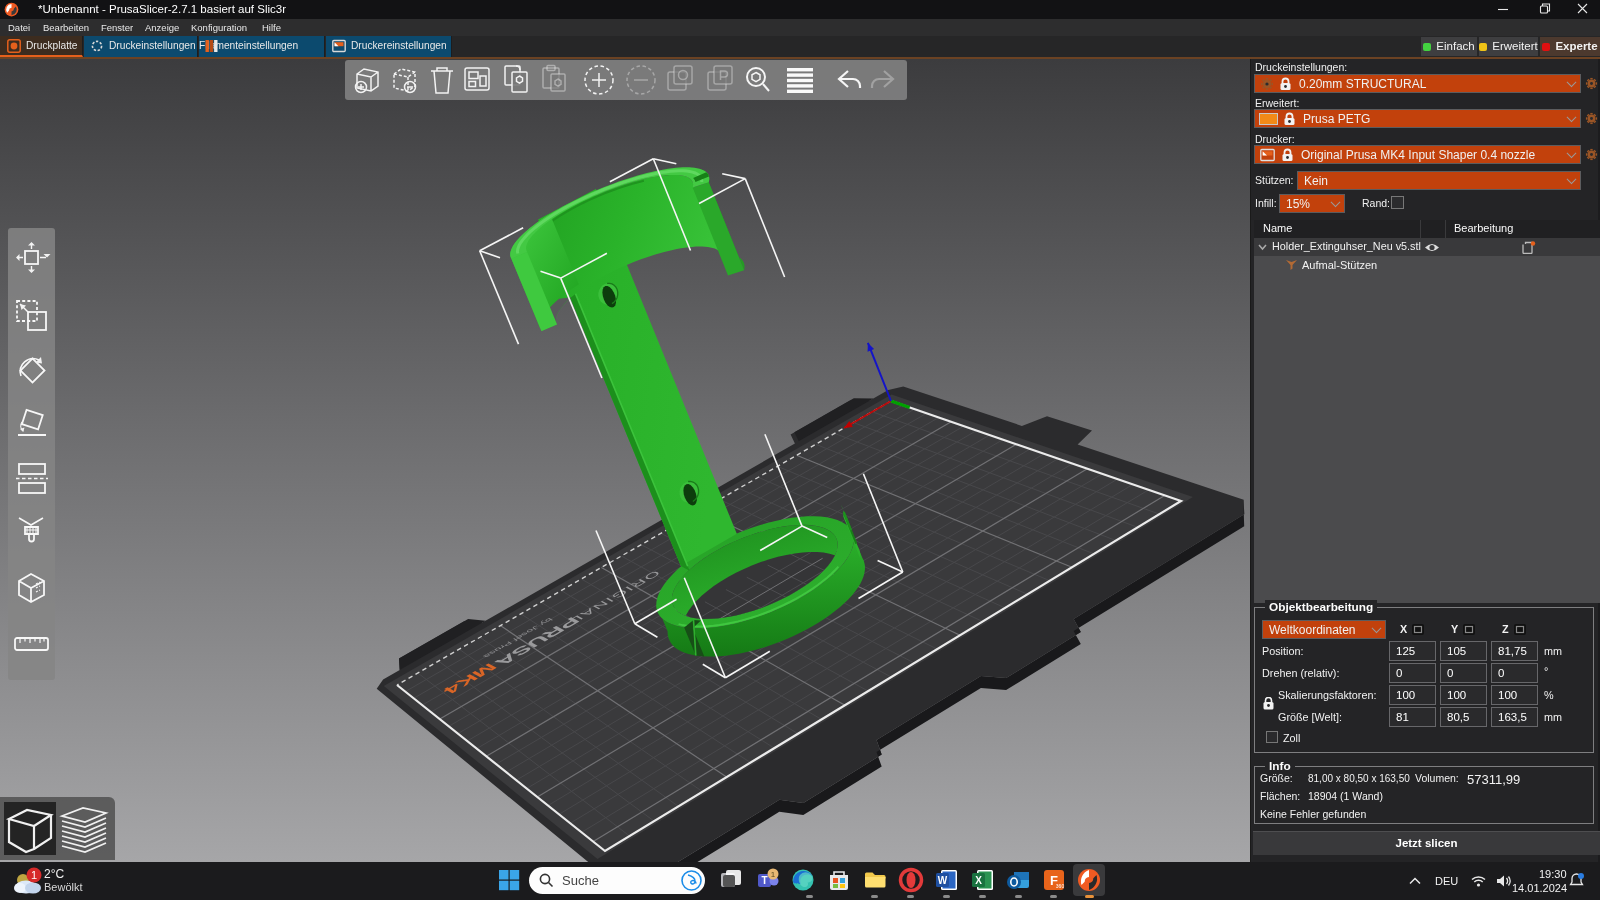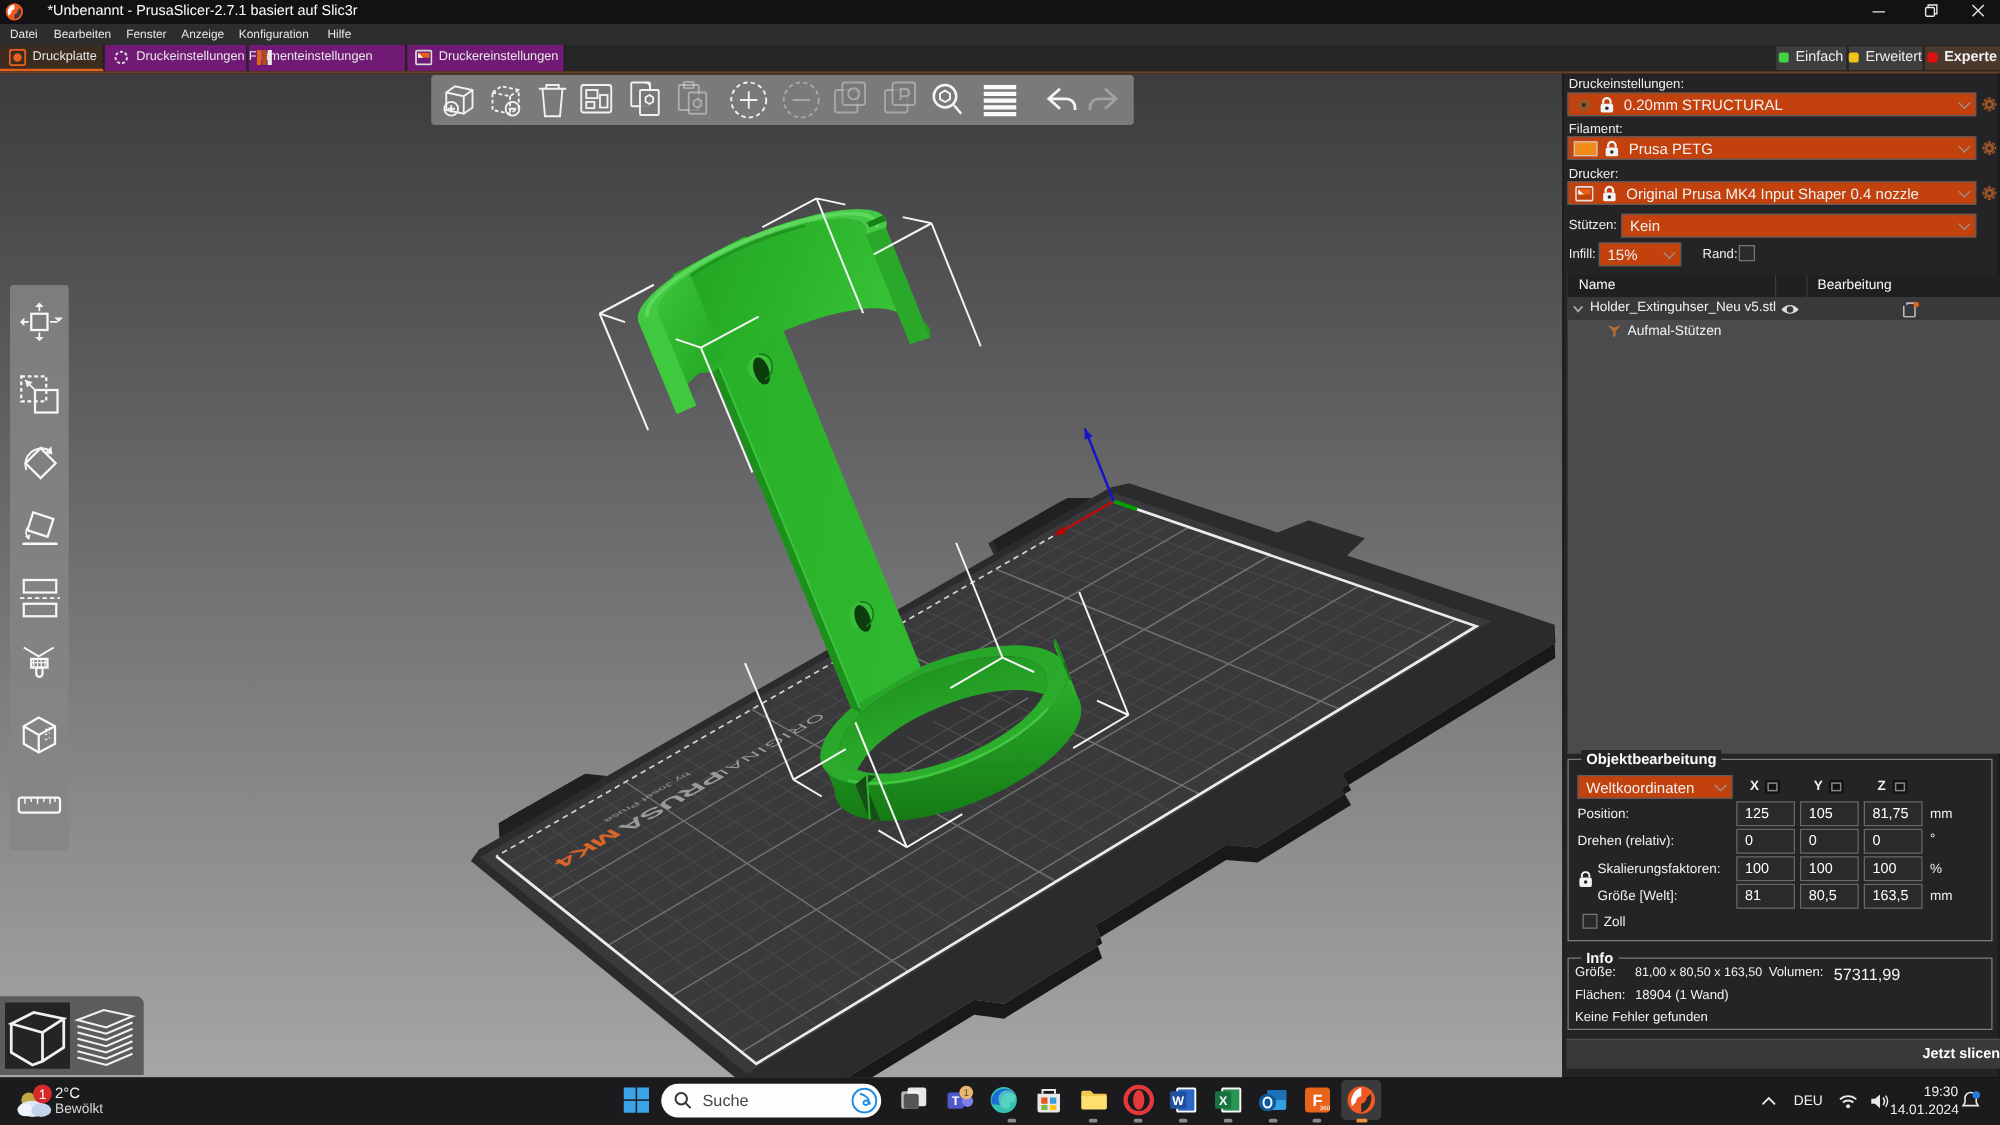--- a/index.html
+++ b/index.html
@@ -6,21 +6,21 @@
 
 #title{left:0;top:0;width:1600px;height:19px;background:#121214;color:#fff;font-size:11.5px}
 #title .logo{left:4px;top:2px;width:15px;height:15px}
 #title .txt{left:38px;top:3px}
 #wbtn{right:0;top:0;height:19px}
 
 #menu{left:0;top:19px;width:1600px;height:17px;background:#2d2d2e;color:#e8e8e8;font-size:9.5px}
 #menu span{position:absolute;top:3px}
 
 #tabs{left:0;top:36px;width:1600px;height:21px;background:#262627}
-.tab{position:absolute;top:0;height:21px;background:#701a75;border-right:1px solid #1d1d1e;color:#e8e8e8;font-size:10.2px;line-height:20px;white-space:nowrap}
+.tab{position:absolute;top:0;height:21px;background:#0c4a6e;border-right:1px solid #1d1d1e;color:#e8e8e8;font-size:10.2px;line-height:20px;white-space:nowrap}
 .tab.active{background:#3c2c1f;border-bottom:2px solid #e5601c}
 #tabline{left:0;top:57px;width:1600px;height:2px;background:#6b4223}
 .mode{position:absolute;top:1px;height:19px;background:#3e3e40;color:#f2f2f2;font-size:11.5px;line-height:19px;text-align:center;white-space:nowrap}
 .dot{display:inline-block;width:8px;height:8px;border-radius:2px;margin-right:5px;vertical-align:-1px}
 
 #view{left:0;top:59px;width:1250px;height:803px;background:linear-gradient(#3c3c3e,#a6a6a8)}
 
 #ttool{left:345px;top:60px;width:562px;height:40px;background:rgba(133,133,133,0.85);border-radius:3px}
 #ltool{left:8px;top:228px;width:47px;height:452px;background:rgba(133,133,133,0.85);border-radius:3px}
 #vbtns{left:0px;top:797px;width:115px;height:63px;background:rgba(80,80,80,0.85);border-radius:0 6px 0 0}
@@ -35,21 +35,21 @@
 
 #olist{left:1254px;top:220px;width:346px;height:383px;background:#4b4b4d}
 #ohead{left:1254px;top:220px;width:346px;height:18px;background:#202022;color:#fafafa;font-size:11px}
 #orow1{left:1254px;top:238px;width:346px;height:18px;background:#39393b;color:#f2f2f2;font-size:10.8px;white-space:nowrap}
 #orow2{left:1254px;top:256px;width:314px;height:19px;color:#f2f2f2;font-size:11px}
 
 .fs{position:absolute;border:1px solid #7e7e80;color:#fff}
 .fs .leg{position:absolute;top:-8px;left:10px;background:#242426;padding:0 4px;font-size:11.8px;font-weight:bold;color:#fdfdfd}
 .vbox{position:absolute;background:#2a2a2c;border:1px solid #67676a;color:#fff;font-size:11.5px;line-height:19px;padding-left:6px}
 .rlbl{position:absolute;color:#f2f2f2;font-size:10.8px;white-space:nowrap}
-#slice{left:1253px;top:831px;width:347px;height:24px;background:#39393b;border-top:1px solid #4e4e50;color:#fff;font-weight:bold;font-size:11.5px;text-align:right;line-height:23px}
+#slice{left:1253px;top:831px;width:347px;height:24px;background:#39393b;border-top:1px solid #4e4e50;color:#fff;font-weight:bold;font-size:11.5px;text-align:center;line-height:23px}
 
 #task{left:0;top:862px;width:1600px;height:38px;background:#1b1b1d;color:#fff}
 .ticon{position:absolute;top:5px;width:26px;height:26px}
 .tdot{position:absolute;top:33px;width:7px;height:2.5px;border-radius:2px;background:#8a8a8a}
 </style></head><body>
 
 <div id="title" class="abs">
 <svg class="abs logo" viewBox="0 0 24 24">
       <circle cx="12" cy="12" r="11" fill="#f05a22"></circle>
       <path d="M5 17 A9 9 0 0 1 12 3 l0 6 a4.5 4.5 0 0 0 -4 4.5 z" fill="#fff"></path>
@@ -479,21 +479,21 @@
         <line x1="1" y1="7" x2="2.5" y2="7"></line>
         <line x1="11.5" y1="7" x2="13" y2="7"></line>
         <line x1="2.8" y1="2.8" x2="3.9" y2="3.9"></line>
         <line x1="10.1" y1="10.1" x2="11.2" y2="11.2"></line>
         <line x1="2.8" y1="11.2" x2="3.9" y2="10.1"></line>
         <line x1="10.1" y1="3.9" x2="11.2" y2="2.8"></line>
       </g>
       <circle cx="7" cy="7" r="1.6" fill="#2b2b2d"></circle>
     </g>
   </svg>
-<span class="abs lbl" style="left:1255px;top:97px">Filament:</span>
+<span class="abs lbl" style="left:1255px;top:97px">Erweitert:</span>
 <div class="dd abs" style="left:1254px;top:109px;width:327px;height:19px">
  <div style="position:absolute;left:4px;top:3px;width:19px;height:12px;background:#f28a18;border:1px solid #c8c8c8"></div>
  <svg style="position:absolute;left:28px;top:2px" width="13" height="14" viewBox="0 0 13 14">
       <rect x="1.5" y="6" width="10" height="7" rx="1.5" fill="#f2f2f2"></rect>
       <path d="M3.5 6 v-1.5 a3 3 0 0 1 6 0 v1.5" stroke="#f2f2f2" stroke-width="1.8" fill="none"></path>
       <circle cx="6.5" cy="9.5" r="1.4" fill="#2b2b2d"></circle>
     </svg>
  <span style="position:absolute;left:48px;top:2px">Prusa PETG</span>
     <span class="chev"></span>
 </div>

